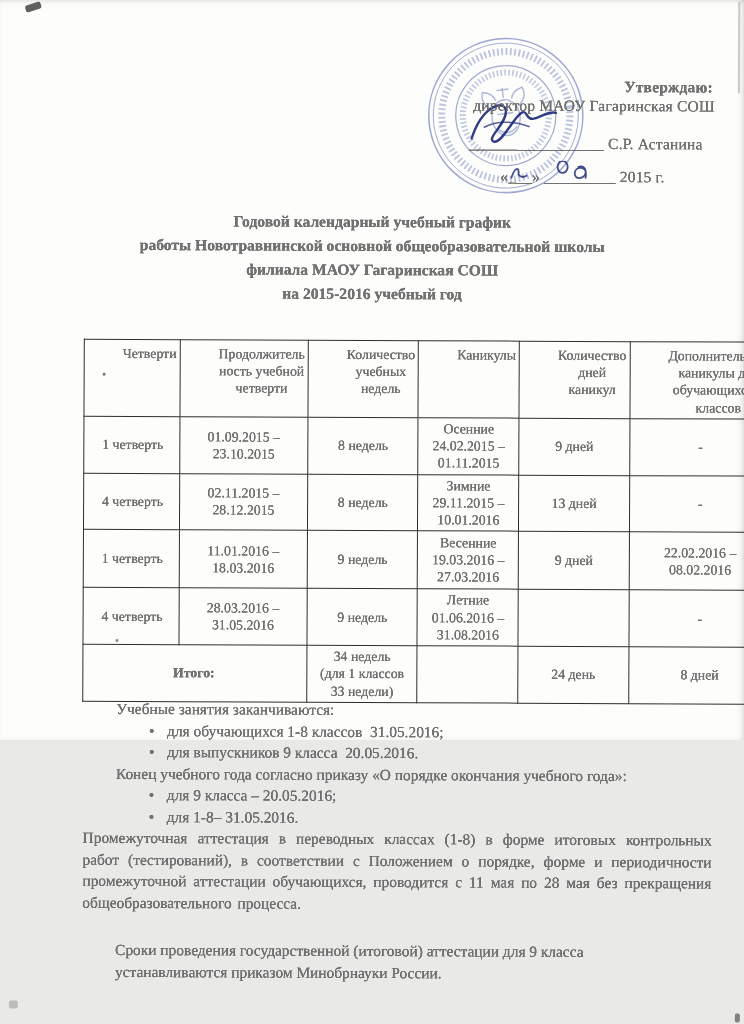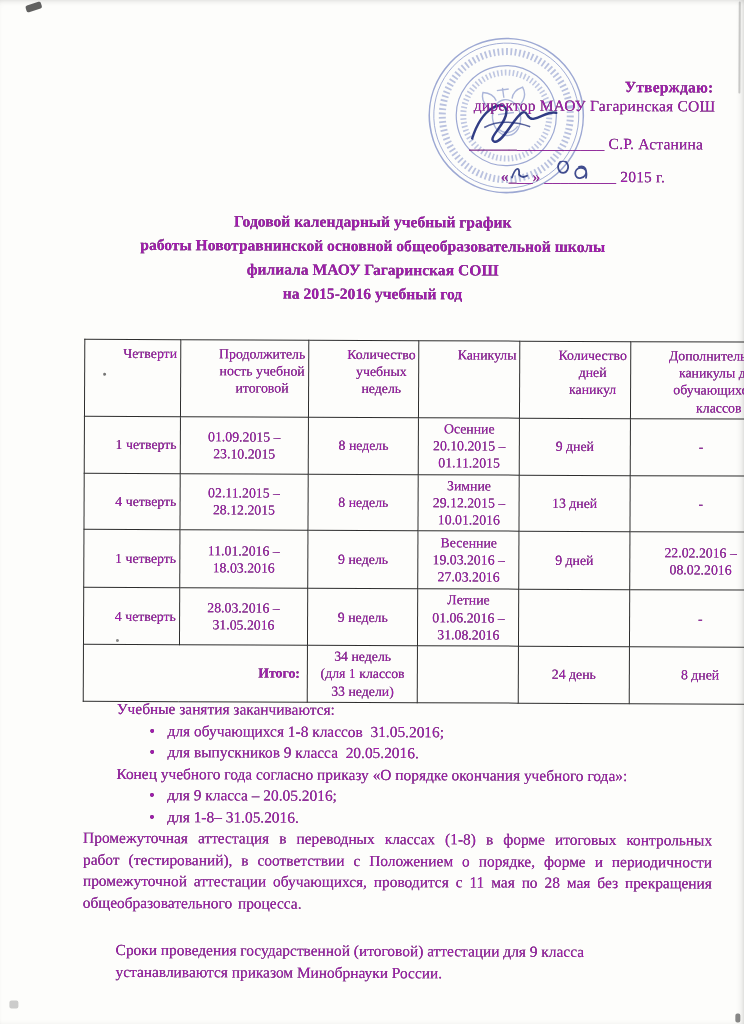--- a/index.html
+++ b/index.html
@@ -2,22 +2,22 @@
 <html><head>
 <meta charset="utf-8">
 <style>
   html,body{margin:0;padding:0;}
   body{
     width:744px;height:1024px;overflow:hidden;
     background:#e9e9e7;
     font-family:"Liberation Serif","DejaVu Serif",serif;
   }
   .sheet{
-    position:relative;width:744px;height:1024px;
-    background:#fdfdfb;color:#a21caf;
+    position:relative;width:744px;height:740px;
+    background:#fdfdfb;color:#737373;
     box-shadow:inset -4px 0 8px -5px rgba(0,0,0,.25), inset 0 4px 8px -6px rgba(0,0,0,.2);
     text-shadow:0 0 .55px rgba(25,25,25,.85);
   }
   .tilt{position:absolute;inset:0;transform:rotate(.25deg);transform-origin:50% 40%;}
 
   
   .approval{position:absolute;top:76px;right:30px;width:268px;font-size:15.5px;letter-spacing:.2px;line-height:19px;}
   .approval .approve{font-weight:bold;text-align:right;padding-right:2px;}
   .approval .director{text-align:right;}
   .approval .sigline{margin-top:19px;text-align:right;padding-right:12px;}
@@ -31,21 +31,21 @@
   
   .title{position:absolute;top:210px;left:0;width:744px;text-align:center;
          font-weight:bold;font-size:15.6px;line-height:24px;}
 
   
   table.sched{position:absolute;top:340px;left:84px;width:628px;border-collapse:collapse;
               font-size:13.8px;line-height:1.25;}
   table.sched th, table.sched td{border:1.5px solid #2e2e2e;white-space:pre-line;padding:2px 3px;}
   table.sched th{font-weight:400;text-align:center;vertical-align:top;padding-top:5px;padding-left:38px;}
   table.sched td{text-align:center;vertical-align:middle;}
-  table.sched tbody td:first-child{text-align:right;padding-left:5px;}
+  table.sched tbody td:first-child{text-align:center;padding-left:5px;}
   tr.hdr{height:64px;} tr.q1{height:52px;} tr.q2{height:50px;} tr.q3{height:58px;} tr.q4{height:55px;}
   tr.total{height:46px;}
   tr.total td.cell-itogo{text-align:center;font-weight:bold;padding-right:7px;}
 
   
   .bodytext{position:absolute;top:699px;left:85px;width:629px;font-size:15.4px;line-height:21.5px;}
   .bt-indent{margin-left:33px;white-space:pre-wrap;}
   .bullet{position:relative;padding-left:84px;white-space:pre-wrap;}
   .bullet::before{content:"\2022";position:absolute;left:66px;top:0;}
   .para{text-align:justify;word-spacing:2px;}
@@ -129,51 +129,51 @@
           <col style="width:125px">
         <col style="width:95px">
           <col style="width:105px">
           <col style="width:116px">
       </colgroup>
       <thead>
         <tr class="hdr">
           <th>Четверти</th>
           <th>Продолжитель
 ность учебной
-итоговой</th>
+четверти</th>
           <th>Количество
 учебных недель</th>
           <th>Каникулы</th>
           <th>Количество
 дней каникул</th>
           <th>Дополнительные
 каникулы для
 обучающихся  1
 классов</th>
         </tr>
       </thead>
       <tbody>
         <tr class="q1">
           <td>1 четверть</td>
           <td>01.09.2015 –
 23.10.2015</td>
           <td>8 недель</td>
           <td>Осенние
-20.10.2015 –
+24.02.2015 –
 01.11.2015</td>
           <td>9 дней</td>
           <td>-</td>
         </tr>
         <tr class="q2">
           <td>4 четверть</td>
           <td>02.11.2015 –
 28.12.2015</td>
           <td>8 недель</td>
           <td>Зимние
-29.12.2015 –
+29.11.2015 –
 10.01.2016</td>
           <td>13 дней</td>
           <td>-</td>
         </tr>
         <tr class="q3">
           <td>1 четверть</td>
           <td>11.01.2016 –
 18.03.2016</td>
           <td>9 недель</td>
           <td>Весенние

